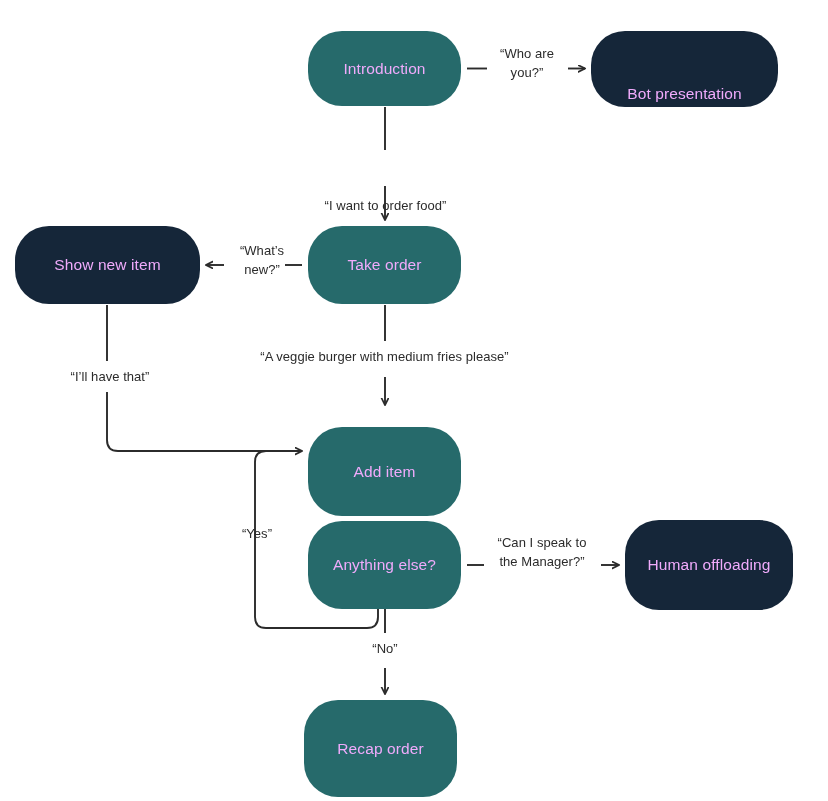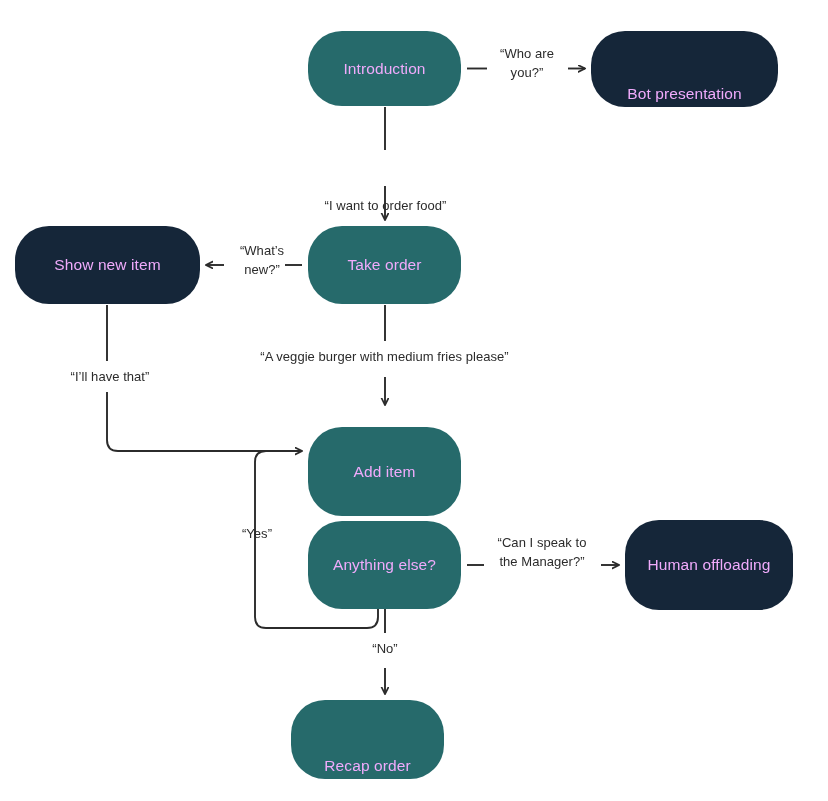--- a/index.html
+++ b/index.html
@@ -125,21 +125,21 @@
   </div>
 
   <div class="node teal" style="left:308px; top:521px; width:153px; height:88px;">
     <span>Anything else?</span>
   </div>
 
   <div class="node navy" style="left:625px; top:520px; width:168px; height:90px;">
     <span>Human offloading</span>
   </div>
 
-  <div class="node teal" style="left:291px; top:700px; width:153px; height:79px;align-items:flex-end;">
+  <div class="node teal" style="left:304px; top:700px; width:153px; height:97px;">
     <span>Recap order</span>
   </div>
 
   <div class="edge-label" style="left:487px; top:45px; width:80px;">“Who are
 you?”</div>
 
   <div class="edge-label nowrap" style="left:303px; top:157px; width:165px;margin-top:40px;">“I want to order food”</div>
 
   <div class="edge-label" style="left:228px; top:242px; width:68px;">“What’s
 new?”</div>

